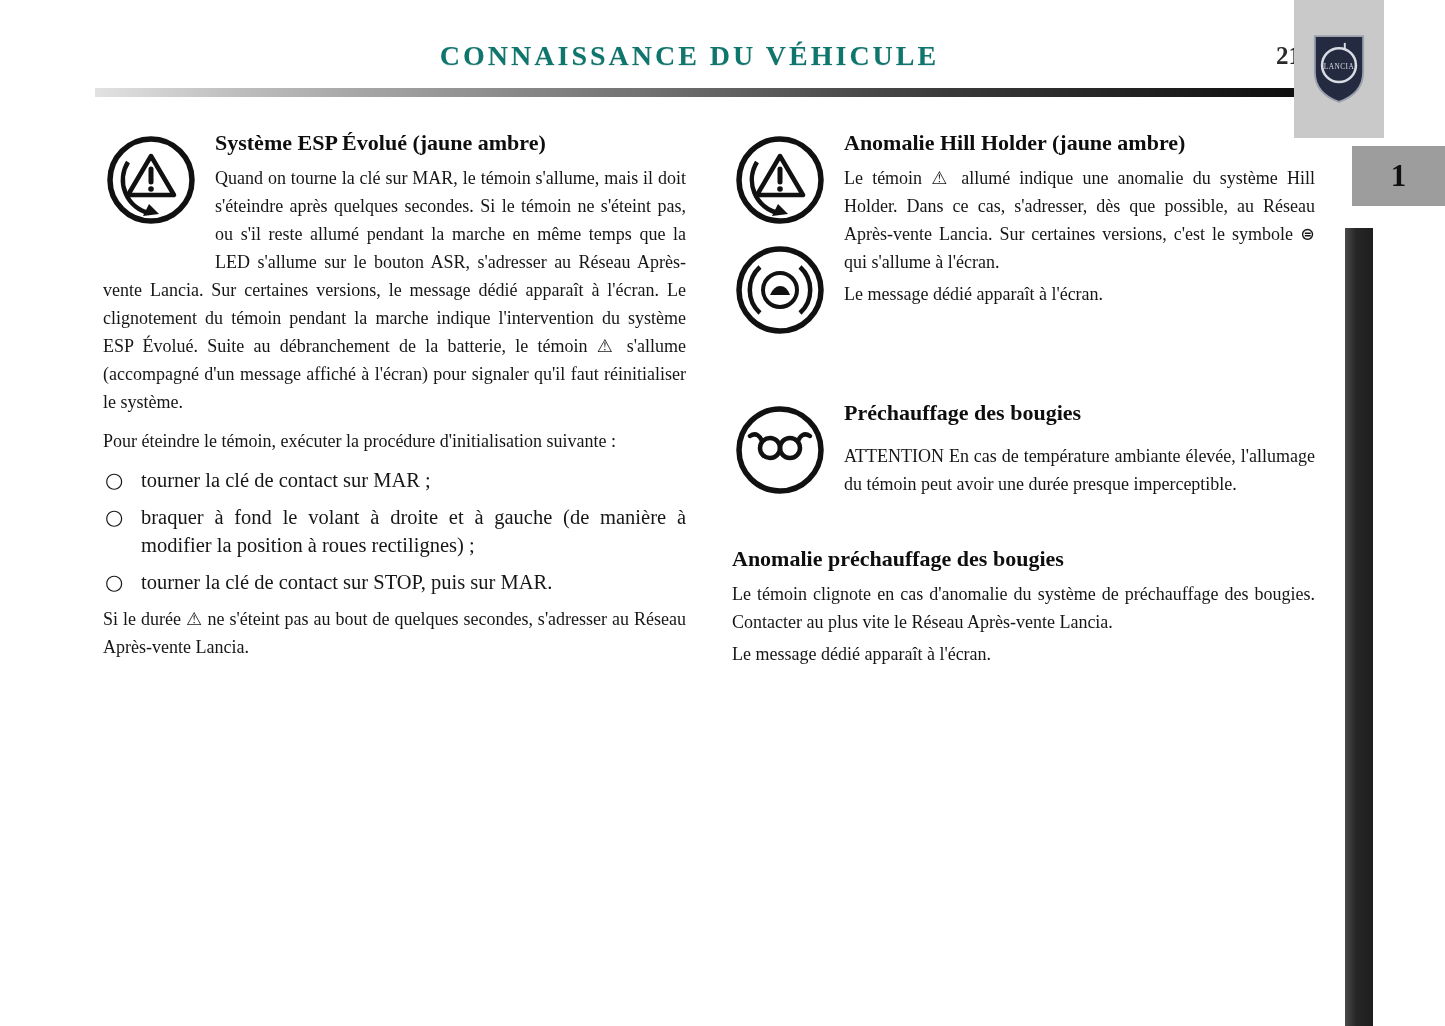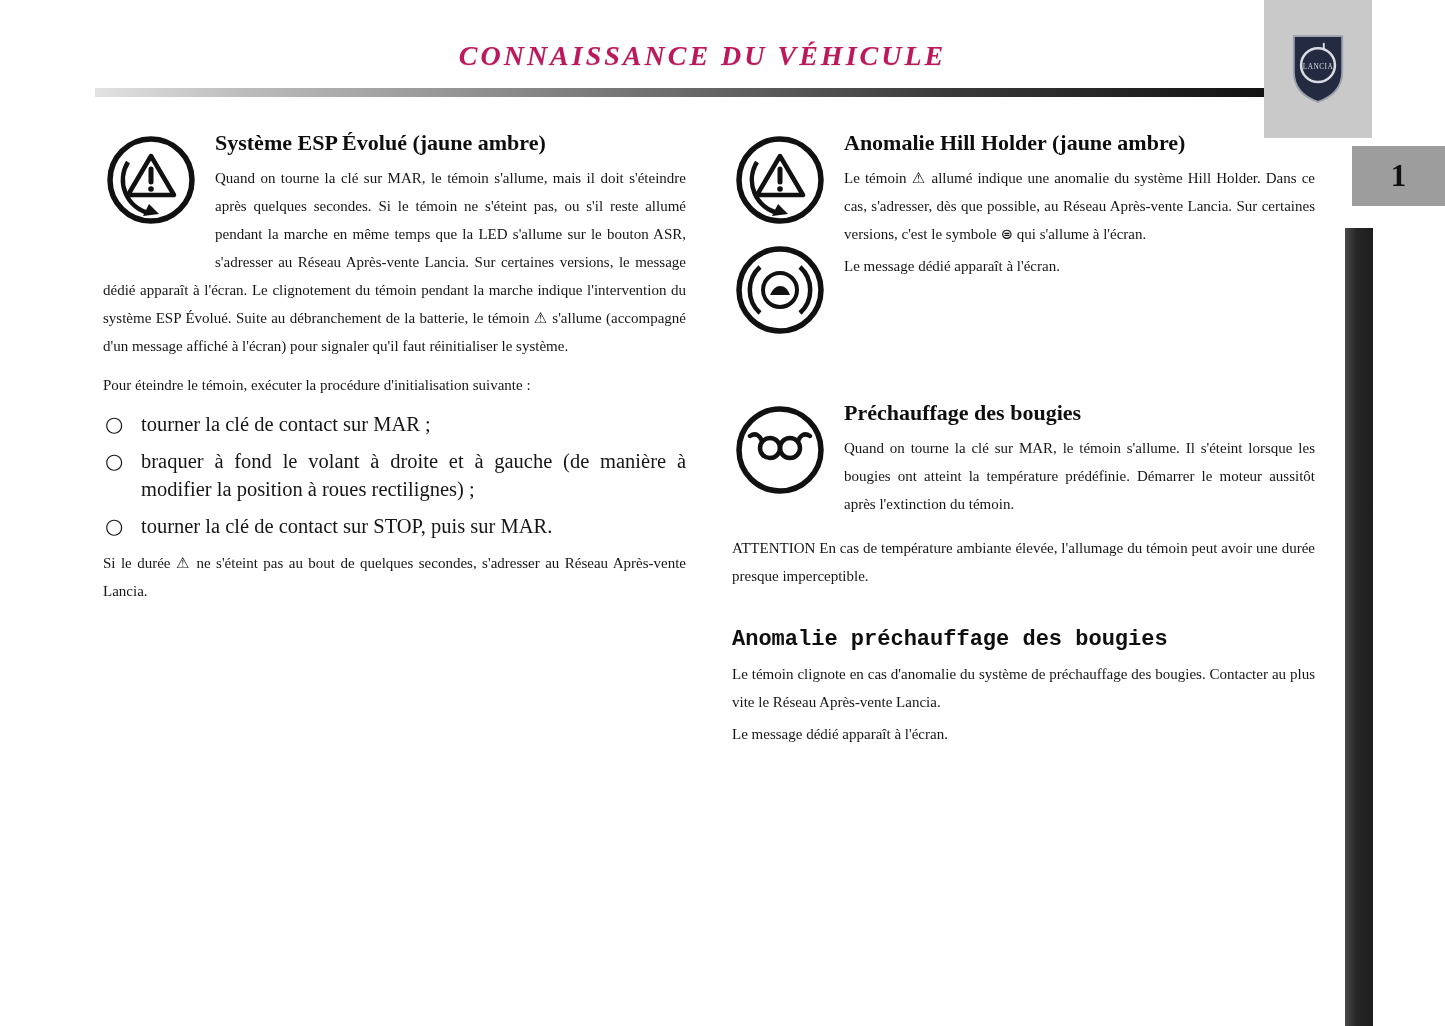--- a/index.html
+++ b/index.html
@@ -4,36 +4,36 @@
 <style>
   html,body{margin:0;padding:0;}
   body{
     width:1445px;height:1026px;position:relative;overflow:hidden;
     background:#ffffff;
     font-family:"Liberation Serif","DejaVu Serif","DejaVu Sans",serif;
     color:#161616;
   }
   
   .header-title{
-    position:absolute;top:40px;left:95px;width:1215px;
-    text-align:center;font-size:28px;font-weight:bold;font-style:italic;
-    letter-spacing:3px;color:#be185d;
+    position:absolute;top:40px;left:82px;width:1215px;
+    text-align:center;font-size:28px;font-weight:bold;
+    letter-spacing:3px;color:#0f766e;
     text-shadow:0 1px 0 #e8e8e8;
   }
   .page-number{
     position:absolute;top:42px;left:1276px;
     font-size:25px;font-weight:bold;color:#2a2a2a;
   }
   .header-rule{
     position:absolute;top:88px;left:95px;width:1215px;height:9px;
     background:linear-gradient(90deg,#e2e2e2 0%,#bdbdbd 12%,#7d7d7d 40%,#3a3a3a 70%,#0c0c0c 100%);
   }
   
   .rail-top{
-    position:absolute;top:0;left:1264px;width:108px;height:138px;
+    position:absolute;top:0;left:1294px;width:90px;height:138px;
     background:#c9c9c9;display:flex;align-items:center;justify-content:center;
   }
   .chapter-tab{
     position:absolute;top:146px;left:1352px;width:93px;height:60px;
     background:#9d9d9d;display:flex;align-items:center;justify-content:center;
     font-size:31px;font-weight:bold;color:#101010;
   }
   .rail-bar{
     position:absolute;top:228px;left:1345px;width:28px;height:798px;
     background:linear-gradient(90deg,#4a4a4a,#262626 40%,#1e1e1e);
@@ -41,38 +41,38 @@
   
   .content{
     position:absolute;top:130px;left:103px;width:1212px;
     display:flex;gap:46px;
   }
   .col{width:589px;}
   h2{
     font-size:22px;font-weight:bold;margin:0 0 8px 0;color:#0e0e0e;
   }
   p{
-    font-size:15px;line-height:28px;text-align:justify;
+    font-size:18px;line-height:28px;text-align:justify;
     margin:0 0 11px 0;
   }
   .icon-box{
     float:left;width:96px;margin:2px 16px 8px 0;
   }
   .icon-box svg{display:block;margin:0 0 14px 0;}
   .bullet{
     position:relative;padding-left:38px;margin:0 0 9px 0;
     font-size:20.5px;line-height:28px;text-align:justify;
   }
   .bullet-glyph{
     position:absolute;left:2px;top:0;font-size:21px;font-weight:bold;
     font-family:"DejaVu Sans",sans-serif;
   }
   .sect-glow{margin-top:40px;}
   .attention{margin-top:16px;}
-  .fault-head{margin-top:26px;font-family:Liberation Mono, monospace;}
+  .fault-head{margin-top:26px;}
   .clearfix::after{content:"";display:block;clear:both;}
   .tight{margin-bottom:4px;}
 </style>
 </head>
 <body>
 
 <div class="header-title">CONNAISSANCE DU VÉHICULE</div>
 <div class="page-number">21</div>
 <div class="header-rule"></div>
 
@@ -151,21 +151,20 @@
       <span class="icon-box">
         <svg width="96" height="96" viewBox="0 0 96 96">
           <circle cx="48" cy="48" r="41" fill="none" stroke="#111" stroke-width="5.5"></circle>
           <circle cx="38" cy="46" r="10" fill="none" stroke="#111" stroke-width="4.5"></circle>
           <circle cx="58" cy="46" r="10" fill="none" stroke="#111" stroke-width="4.5"></circle>
           <path d="M18,34 C24,30 28,34 30,39" fill="none" stroke="#111" stroke-width="4.5" stroke-linecap="round"></path>
           <path d="M66,39 C68,34 72,30 78,34" fill="none" stroke="#111" stroke-width="4.5" stroke-linecap="round"></path>
         </svg>
       </span>
       <h2>Préchauffage des bougies</h2>
-      <p>Quand on tourne la clé sur MAR, le témoin s'allume. Il s'éteint lorsque les bougies ont atteint la température prédéfinie. Démarrer le moteur aussitôt après l'extinction du témoin.</p>
       <p class="attention">ATTENTION En cas de température ambiante élevée, l'allumage du témoin peut avoir une durée presque imperceptible.</p>
     </section>
 
     <section>
       <h2 class="fault-head">Anomalie préchauffage des bougies</h2>
       <p class="tight">Le témoin clignote en cas d'anomalie du système de préchauffage des bougies. Contacter au plus vite le Réseau Après-vente Lancia.</p>
       <p>Le message dédié apparaît à l'écran.</p>
     </section>
 
   </div>

